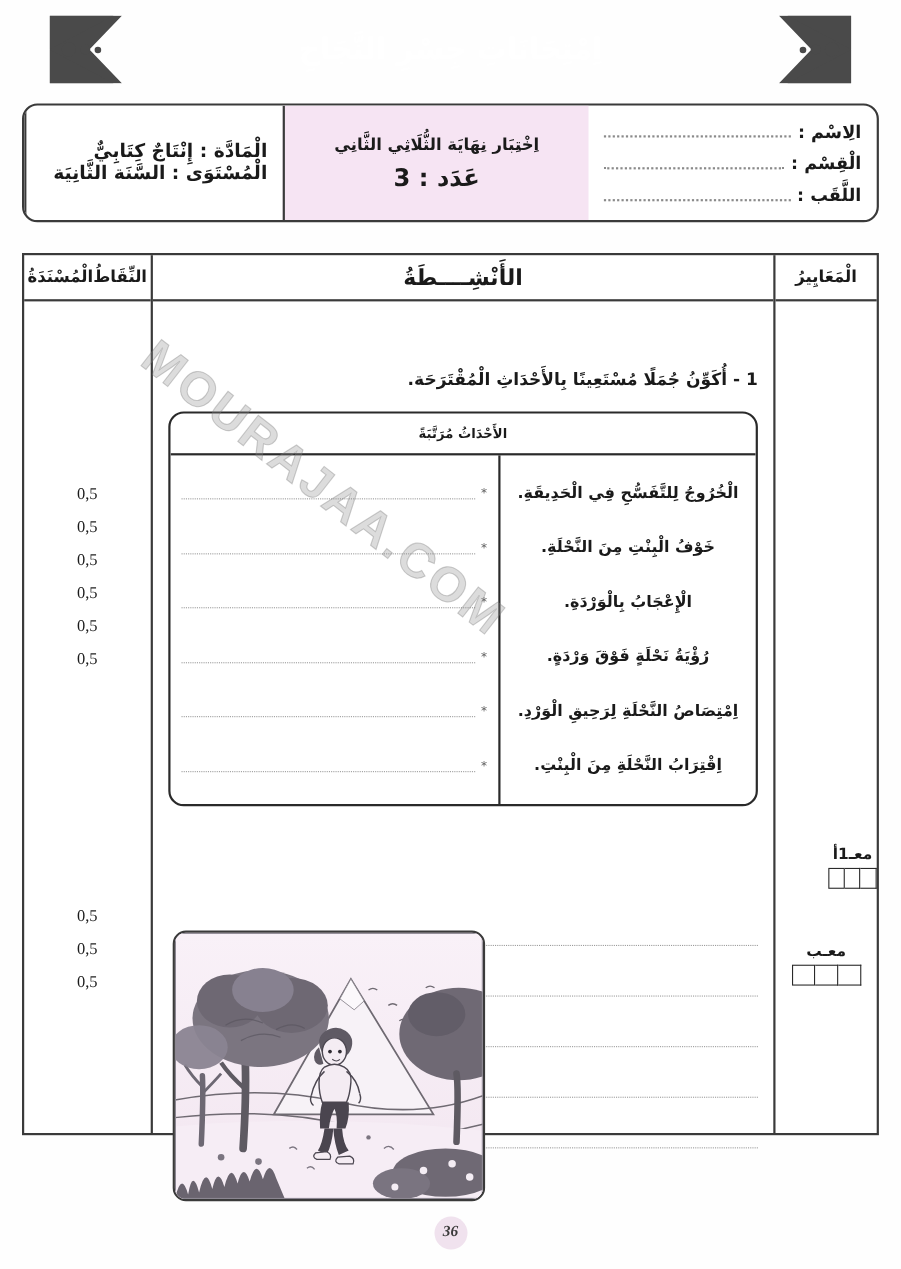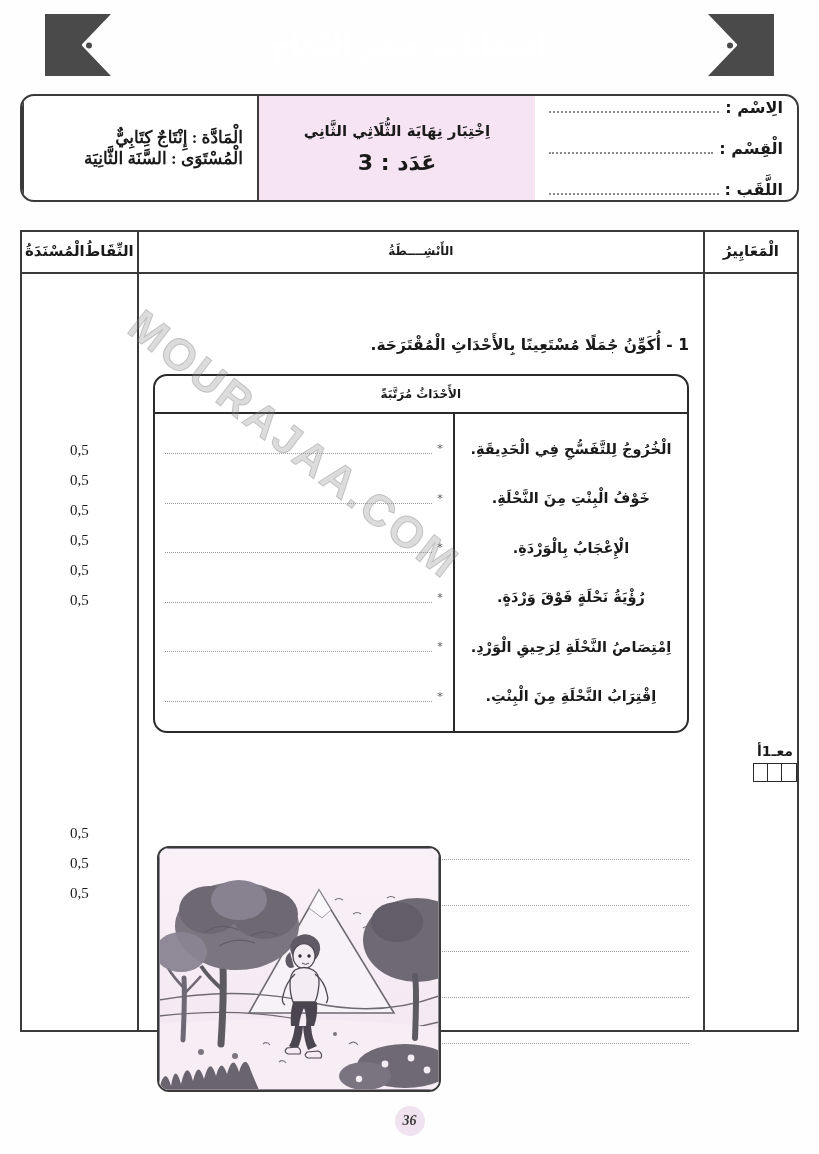--- a/index.html
+++ b/index.html
@@ -96,33 +96,32 @@
   .info-cell {
     display: flex;
     flex-direction: column;
     justify-content: center;
     box-sizing: border-box;
     padding: 0 14px;
   }
   .info-subject {
     flex: 0 0 235px;
     border-left: 2px solid #3a3a3a;
-    font-family: Liberation Serif, serif;
   }
   .info-center {
     flex: 1 1 auto;
     background: #f6e4f3;
     border-left: 2px solid #3a3a3a;
     align-items: center;
     gap: 10px;
     text-align: center;
   }
   .info-student {
     flex: 0 0 262px;
-    gap: 16px;
+    gap: 4px;
   }
   .info-line {
     font-size: 17px;
     font-weight: bold;
     white-space: nowrap;
   }
   .info-center .exam-name {
     font-size: 15px;
     font-weight: bold;
     text-align: right;
@@ -183,21 +182,21 @@
     display: flex;
     align-items: center;
     justify-content: center;
     text-align: center;
     font-size: 15px;
     font-weight: bold;
     line-height: 1.15;
     box-sizing: border-box;
     padding: 2px 3px;
   }
-  .th.wide { font-size: 12px; letter-spacing: 1px; }
+  .th.wide { font-size: 20px; letter-spacing: 1px; }
   .cell-body { flex: 1 1 auto; position: relative; padding-left: 44px; }
 
   
   .crit-block { position: absolute; left: 0; right: 0; text-align: center; }
   .crit-label {
     font-size: 14px;
     font-weight: bold;
     margin-bottom: 4px;
   }
   .boxrow {
@@ -414,29 +413,37 @@
 
   </div>
 
   <div class="main-table">
 
     <div class="col-criteria">
       <div class="th">الْمَعَايِيرُ</div>
       <div class="cell-body">
 
 
-        <div class="crit-block" style="top:469px;margin-left:48px;">
+        <div class="crit-block" style="top:495px;margin-left:48px;">
           <div class="crit-label">معـ1أ</div>
           <div class="boxrow">
             <span class="bx"></span>
             <span class="bx"></span>
             <span class="bx"></span>
           </div>
         </div>
 
+        <div class="crit-block" style="top:583px;">
+          <div class="crit-label">معـب</div>
+          <div class="boxrow">
+            <span class="bx"></span>
+            <span class="bx"></span>
+            <span class="bx"></span>
+          </div>
+        </div>
 
       </div>
     </div>
 
     <div class="col-activities">
       <div class="th wide">الأَنْشِــــطَةُ</div>
       <div class="cell-body">
 
         <div class="q-text q1-text">1 - أُكَوِّنُ جُمَلًا مُسْتَعِينًا بِالأَحْدَاثِ الْمُقْتَرَحَة.</div>
 

